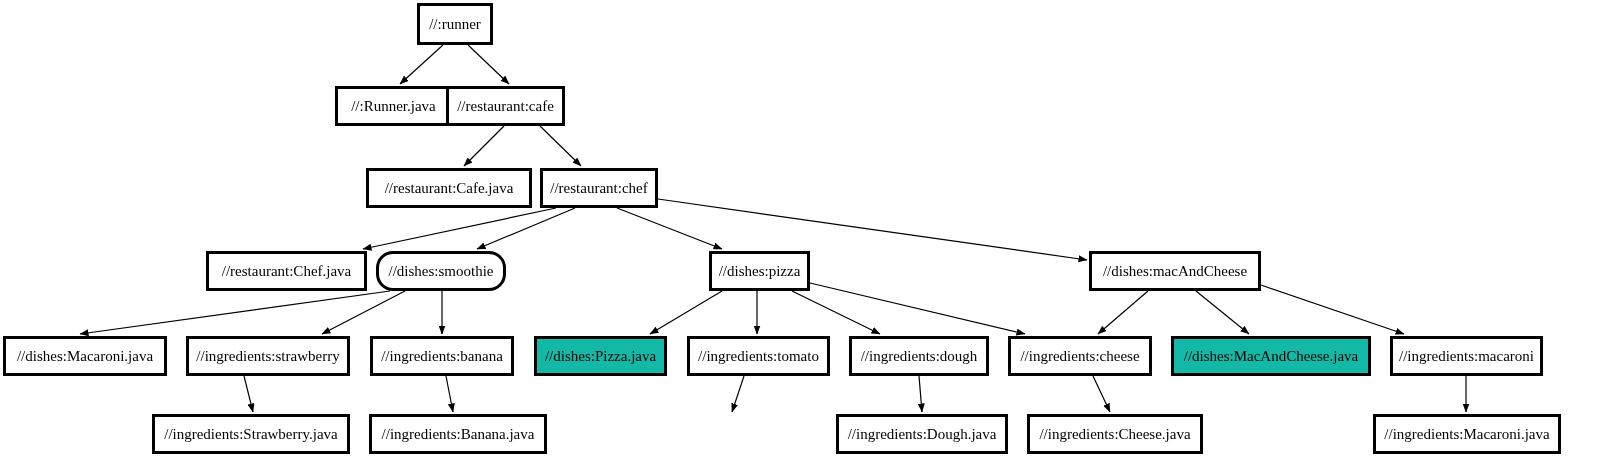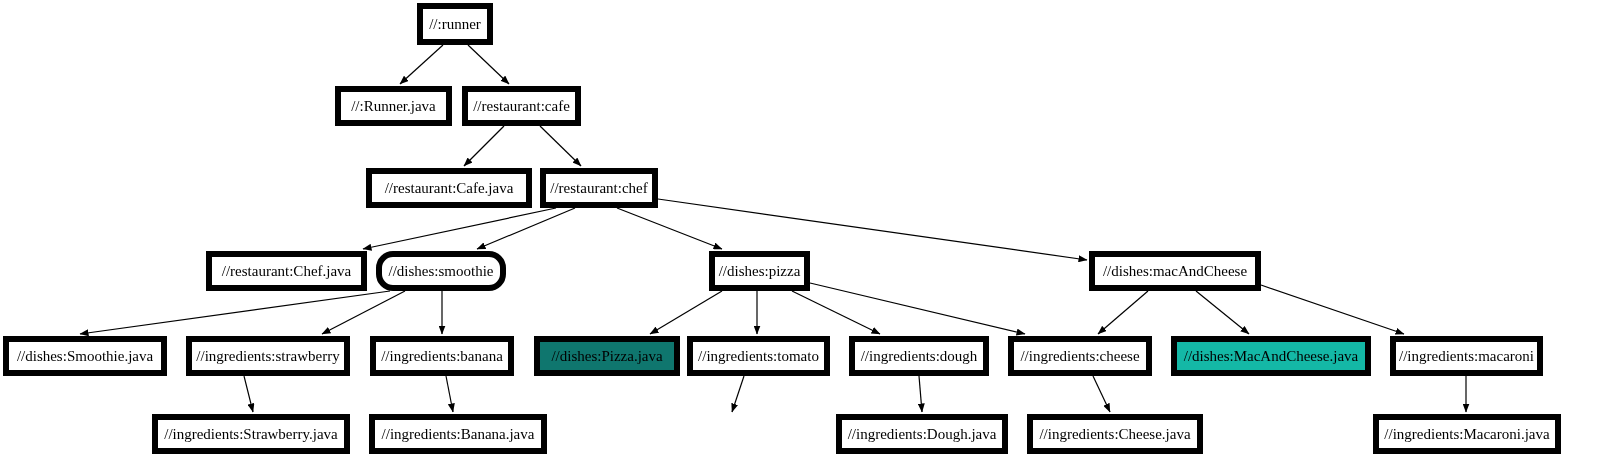--- a/index.html
+++ b/index.html
@@ -27,21 +27,21 @@
   #node-layer {
     position: absolute;
     left: 0;
     top: 0;
     width: 1600px;
     height: 468px;
   }
   .node {
     position: absolute;
     box-sizing: border-box;
-    border: 6px solid #f9a8d4;
+    border: 3px solid #f9a8d4;
     background: #ffffff;
     display: flex;
     align-items: center;
     justify-content: center;
     white-space: nowrap;
   }
   .node-label {
     font-family: "Liberation Serif", "DejaVu Serif", serif;
     font-size: 15px;
     line-height: 1;
@@ -86,21 +86,21 @@
         <line x1="1466" y1="376" x2="1466" y2="412" stroke="#000000" stroke-width="1.2" marker-end="url(#arrowhead)"></line>
       </g>
   </svg>
   <div id="node-layer">
       <div class="node" style="left: 417px; top: 3px; width: 76px; height: 42px; border-color: rgb(0, 0, 0); background: rgb(255, 255, 255);">
         <span class="node-label">//:runner</span>
       </div>
       <div class="node" style="left: 335px; top: 86px; width: 117px; height: 40px; border-color: rgb(0, 0, 0); background: rgb(255, 255, 255);">
         <span class="node-label">//:Runner.java</span>
       </div>
-      <div class="node" style="left: 462px; top: 86px; width: 119px; height: 40px; border-color: rgb(0, 0, 0); background: rgb(255, 255, 255);">
+      <div class="node" style="left: 446px; top: 86px; width: 119px; height: 40px; border-color: rgb(0, 0, 0); background: rgb(255, 255, 255);">
         <span class="node-label">//restaurant:cafe</span>
       </div>
       <div class="node" style="left: 366px; top: 168px; width: 166px; height: 40px; border-color: rgb(0, 0, 0); background: rgb(255, 255, 255);">
         <span class="node-label">//restaurant:Cafe.java</span>
       </div>
       <div class="node" style="left: 540px; top: 168px; width: 118px; height: 40px; border-color: rgb(0, 0, 0); background: rgb(255, 255, 255);">
         <span class="node-label">//restaurant:chef</span>
       </div>
       <div class="node" style="left: 206px; top: 251px; width: 161px; height: 40px; border-color: rgb(0, 0, 0); background: rgb(255, 255, 255);">
         <span class="node-label">//restaurant:Chef.java</span>
@@ -108,29 +108,29 @@
       <div class="node" style="left: 376px; top: 251px; width: 130px; height: 40px; border-color: rgb(0, 0, 0); background: rgb(255, 255, 255); border-radius: 17px;">
         <span class="node-label">//dishes:smoothie</span>
       </div>
       <div class="node" style="left: 709px; top: 251px; width: 101px; height: 40px; border-color: rgb(0, 0, 0); background: rgb(255, 255, 255); text-align: center;">
         <span class="node-label">//dishes:pizza</span>
       </div>
       <div class="node" style="left: 1089px; top: 251px; width: 172px; height: 40px; border-color: rgb(0, 0, 0); background: rgb(255, 255, 255);">
         <span class="node-label">//dishes:macAndCheese</span>
       </div>
       <div class="node" style="left: 3px; top: 336px; width: 164px; height: 40px; border-color: rgb(0, 0, 0); background: rgb(255, 255, 255);">
-        <span class="node-label">//dishes:Smoothie.java</span>
+        <span class="node-label">//dishes:Macaroni.java</span>
       </div>
       <div class="node" style="left: 186px; top: 336px; width: 164px; height: 40px; border-color: rgb(0, 0, 0); background: rgb(255, 255, 255);">
         <span class="node-label">//ingredients:strawberry</span>
       </div>
       <div class="node" style="left: 370px; top: 336px; width: 144px; height: 40px; border-color: rgb(0, 0, 0); background: rgb(255, 255, 255);">
         <span class="node-label">//ingredients:banana</span>
       </div>
-      <div class="node" style="left: 534px; top: 336px; width: 146px; height: 40px; border-color: rgb(0, 0, 0); background: #0f766e;">
+      <div class="node" style="left: 534px; top: 336px; width: 133px; height: 40px; border-color: rgb(0, 0, 0); background: #14b8a6;">
         <span class="node-label">//dishes:Pizza.java</span>
       </div>
       <div class="node" style="left: 687px; top: 336px; width: 143px; height: 40px; border-color: rgb(0, 0, 0); background: rgb(255, 255, 255);">
         <span class="node-label">//ingredients:tomato</span>
       </div>
       <div class="node" style="left: 849px; top: 336px; width: 140px; height: 40px; border-color: rgb(0, 0, 0); background: rgb(255, 255, 255);">
         <span class="node-label">//ingredients:dough</span>
       </div>
       <div class="node" style="left: 1008px; top: 336px; width: 144px; height: 40px; border-color: rgb(0, 0, 0); background: rgb(255, 255, 255);">
         <span class="node-label">//ingredients:cheese</span>

